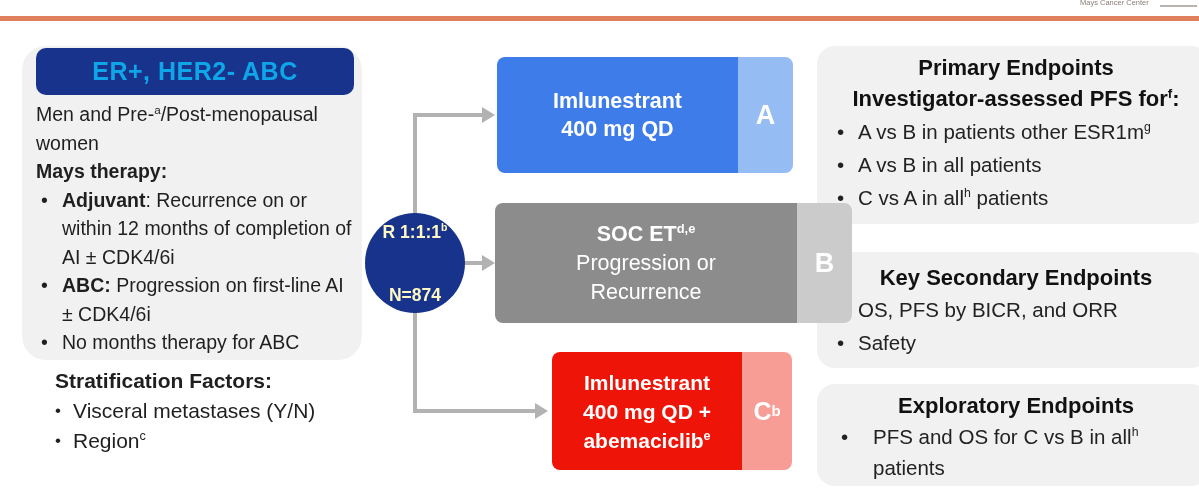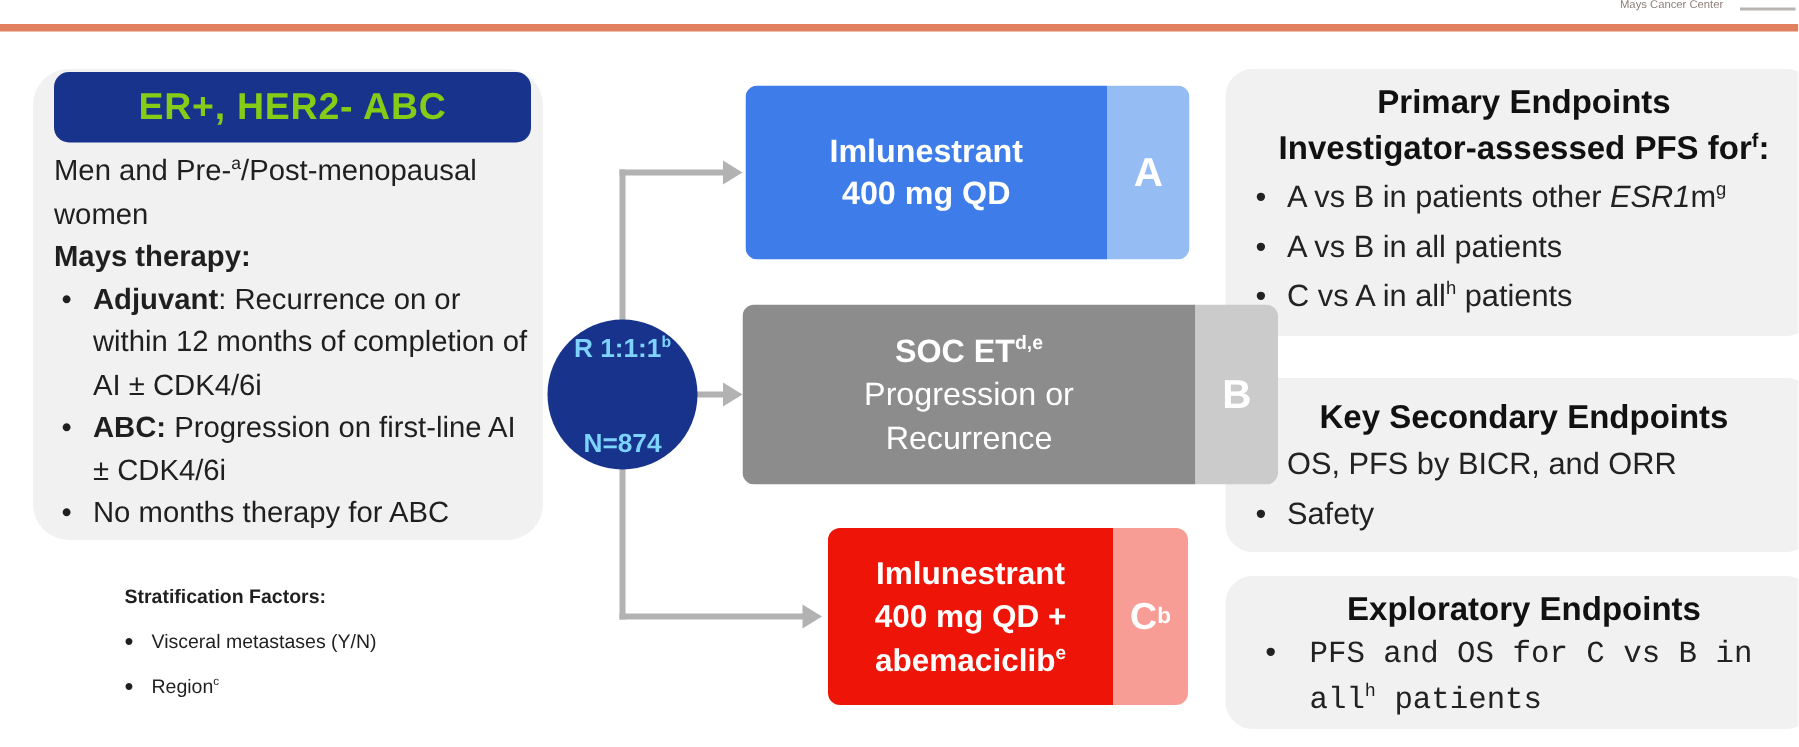--- a/index.html
+++ b/index.html
@@ -1,60 +1,60 @@
 <!DOCTYPE html>
 <html><head>
 <meta charset="utf-8">
 <style>
   html,body{margin:0;padding:0;background:#ffffff;}
   #slide{
     position:relative;width:1199px;height:498px;overflow:hidden;background:#ffffff;
     font-family:"Liberation Sans","DejaVu Sans",sans-serif;color:#1f1f1f;
   }
   sup{font-size:60%;vertical-align:super;line-height:0;}
-  .italic{font-style:italic;}
+  .italic{}
   .bold{font-weight:bold;}
 
   
   #top-rule{position:absolute;left:0;top:16px;width:1199px;height:5px;background:#e0805f;}
   #logo{position:absolute;left:1080px;top:-2px;font-size:7.5px;color:#8c7f78;white-space:nowrap;}
   #logo-line{position:absolute;left:1160px;top:5px;width:37px;height:2px;background:#b9b4b0;}
 
   
   #elig-card{position:absolute;left:22px;top:46px;width:340px;height:314px;background:#f1f1f2;border-radius:24px;}
   #elig-header{
     position:absolute;left:36px;top:48px;width:318px;height:47px;background:#17338b;border-radius:10px;
-    color:#84cc16;font-weight:bold;font-size:25px;display:flex;align-items:center;justify-content:center;letter-spacing:.5px;
+    color:#0ea5e9;font-weight:bold;font-size:25px;display:flex;align-items:center;justify-content:center;letter-spacing:.5px;
   }
   #elig-body{position:absolute;left:36px;top:100px;width:318px;font-size:19.5px;line-height:28.5px;}
   #elig-body .plabel{font-weight:bold;}
   .eb-li{position:relative;padding-left:26px;}
   .eb-li::before{content:"•";position:absolute;left:5px;}
 
   
-  #strat{position:absolute;left:55px;top:383px;width:315px;font-size:13px;line-height:30px;margin-left:28px;}
+  #strat{position:absolute;left:55px;top:366px;width:315px;font-size:21px;line-height:30px;}
   #strat .slabel{font-weight:bold;}
   .st-li{position:relative;padding-left:18px;}
   .st-li::before{content:"•";position:absolute;left:0;font-size:17px;}
 
   
   .conn{position:absolute;background:#b2b2b2;}
   #conn-v{left:413px;top:113px;width:4px;height:300px;}
   #conn-h-top{left:413px;top:113px;width:70px;height:4px;}
   #conn-h-mid{left:462px;top:261px;width:22px;height:4px;}
   #conn-h-bot{left:413px;top:409px;width:123px;height:4px;}
   .arrowhead{position:absolute;width:0;height:0;border-top:8px solid transparent;border-bottom:8px solid transparent;border-left:13px solid #b2b2b2;}
   #arr-top{left:482px;top:107px;}
   #arr-mid{left:482px;top:255px;}
   #arr-bot{left:535px;top:403px;}
 
   
   #rand-circle{
     position:absolute;left:365px;top:213px;width:100px;height:100px;border-radius:50%;background:#17338b;
-    color:#7dd3fc;font-weight:bold;font-size:17.5px;line-height:22px;
+    color:#fef9c3;font-weight:bold;font-size:17.5px;line-height:22px;
     display:flex;flex-direction:column;align-items:center;justify-content:center;z-index:3;gap:41px;
   }
 
   
   .arm{position:absolute;display:flex;overflow:hidden;border-radius:8px;z-index:2;}
   .arm-main{flex:1;display:flex;flex-direction:column;align-items:center;justify-content:center;color:#fff;font-size:21.5px;line-height:28px;text-align:center;}
   .arm-tag{display:flex;align-items:center;justify-content:center;color:#fff;font-weight:bold;font-size:27px;}
   #arm-a{left:497px;top:57px;width:296px;height:116px;}
   #arm-a .arm-main{background:#3e7de9;font-weight:bold;}
   #arm-a .arm-tag{width:55px;background:#96bcf4;}
@@ -67,21 +67,21 @@
 
   
   .ep-card{position:absolute;left:817px;width:392px;background:#f1f1f2;border-radius:18px;padding:6px 8px 0 14px;box-sizing:border-box;}
   #ep-primary{top:46px;height:178px;}
   #ep-secondary{top:252px;height:116px;padding-top:10px;}
   #ep-exploratory{top:384px;height:102px;}
   .ep-title{text-align:center;font-weight:bold;font-size:22px;line-height:31px;color:#111;}
   .ep-sub{text-align:center;font-weight:bold;font-size:22px;line-height:32px;color:#111;}
   .ep-li{position:relative;padding-left:27px;font-size:20.5px;line-height:33px;color:#222;}
   .ep-li::before{content:"•";position:absolute;left:6px;}
-  .ep-li.wide{padding-left:42px;width:300px;line-height:31px;font-family:Liberation Mono, monospace;}
+  .ep-li.wide{padding-left:42px;width:300px;line-height:31px;}
   .ep-li.wide::before{left:10px;}
 </style>
 </head>
 <body>
 
 <div id="slide">
 
   <div id="top-rule"></div>
   <div id="logo">Mays Cancer Center</div>
   <div id="logo-line"></div>

